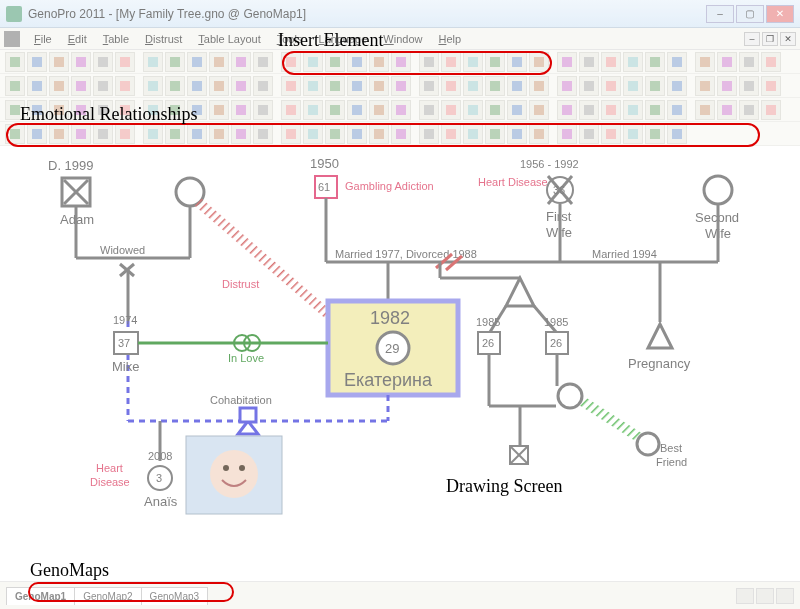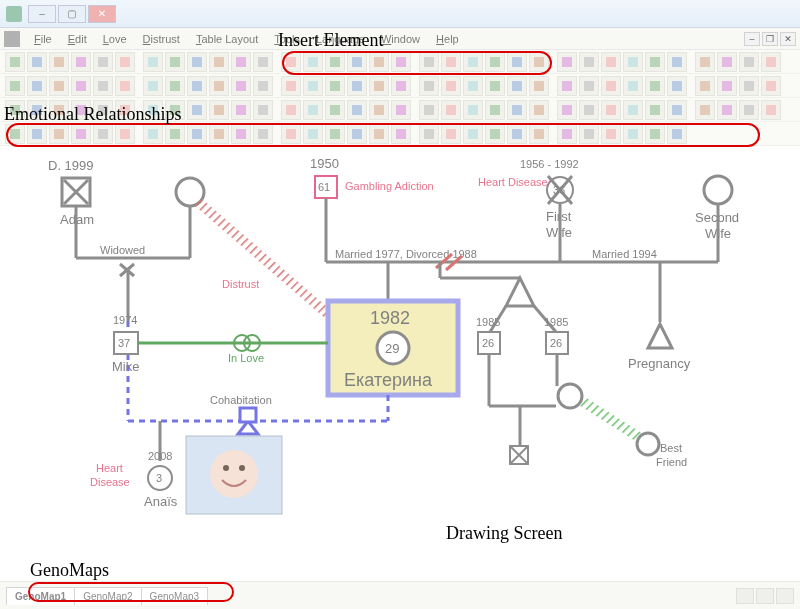--- a/index.html
+++ b/index.html
@@ -47,32 +47,33 @@
   .nodetext.big { font-size: 18px; }
   .nodetext.small { font-size: 11px; }
   .redtext { fill: #d46; font-size: 11px; }
   .greentext { fill: #2a8a2a; font-size: 11px; }
 </style>
 </head>
 <body>
 
 <div class="titlebar">
   <div class="icon"></div>
+  <div class="title">GenoPro 2011 - [My Family Tree.gno @ GenoMap1]</div>
   <div class="winbtns">
     <div class="winbtn">–</div>
     <div class="winbtn">▢</div>
     <div class="winbtn close">✕</div>
   </div>
 </div>
 
 <div class="menubar">
   <div class="mdicon"></div>
   <div class="menuitem">File</div>
   <div class="menuitem">Edit</div>
-  <div class="menuitem">Love</div>
+  <div class="menuitem">Table</div>
   <div class="menuitem">Distrust</div>
   <div class="menuitem">Table Layout</div>
   <div class="menuitem">Tools</div>
   <div class="menuitem">Language</div>
   <div class="menuitem">Window</div>
   <div class="menuitem">Help</div>
   <div class="mdibtns">
     <div class="mdibtn">–</div>
     <div class="mdibtn">❐</div>
     <div class="mdibtn">✕</div>
@@ -911,18 +912,18 @@
       <div></div>
       <div></div>
       <div></div>
     </div>
 </div>
 
 <div class="annot" style="left:282px; top:51px; width:270px; height:24px;"></div>
 <div class="annot-label" style="left:278px; top:30px;">Insert Element</div>
 
 <div class="annot" style="left:6px; top:123px; width:754px; height:24px;"></div>
-<div class="annot-label" style="left:4px; top:104px;">Emotional Relationships</div>
-
-<div class="annot-label" style="left:446px; top:476px;margin-top:47px;">Drawing Screen</div>
+<div class="annot-label" style="left:20px; top:104px;">Emotional Relationships</div>
+
+<div class="annot-label" style="left:446px; top:476px;">Drawing Screen</div>
 
 <div class="annot" style="left:28px; top:582px; width:206px; height:20px;"></div>
 <div class="annot-label" style="left:30px; top:560px;">GenoMaps</div>
 
 </body></html>

